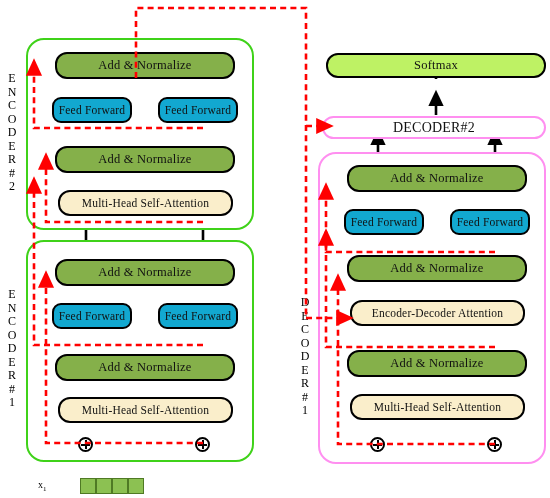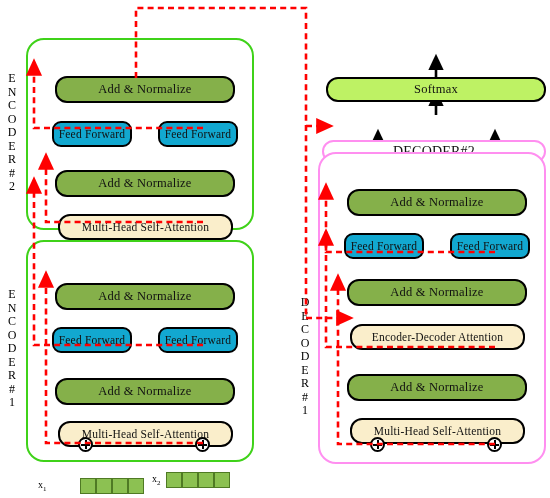--- a/index.html
+++ b/index.html
@@ -33,21 +33,20 @@
     position:absolute;
     box-sizing:border-box;
     border:2.2px solid #000000;
     border-radius:12px;
     display:flex;
     align-items:center;
     justify-content:center;
     color:#111111;
     white-space:nowrap;
     letter-spacing:.2px;
-    margin-top:24px;
   }
   .blk.addnorm{background:#85b04a;}
   .blk.ff{background:#12a8d0;border-radius:9px;text-align:right;}
   .blk.attn{background:#faeecb;}
   .blk.softmax{background:#bef264;}
   .blk.linear{background:#f2797e;}
   .blk.dec2{
     background:#ffffff;
     border:2.5px solid #ff8ff0;
     border-radius:14px;
@@ -233,31 +232,20 @@
       <span>x</span><sub>1</sub>
     </div>
     <div class="emb-cells">
       <div class="emb-cell"></div>
       <div class="emb-cell"></div>
       <div class="emb-cell"></div>
       <div class="emb-cell"></div>
     </div>
   </div>
 
-  <div class="emb-wrap" style="left:152px;top:472px;">
-    <div class="emb-label">
-      <span>x</span><sub>2</sub>
-    </div>
-    <div class="emb-cells">
-      <div class="emb-cell"></div>
-      <div class="emb-cell"></div>
-      <div class="emb-cell"></div>
-      <div class="emb-cell"></div>
-    </div>
-  </div>
 
   <div class="blk softmax" style="left:326px;top:53px;width:220px;height:25px;font-size:12.5px;">Softmax</div>
 
 
   <div class="blk dec2" style="left:322px;top:116px;width:224px;height:23px;font-size:14px;">DECODER#2</div>
 
   <div class="dec-container" style="left:318px;top:152px;width:228px;height:312px;"></div>
 
   <div class="side-label" style="left:297px;top:296px;">
     <span>D</span>

